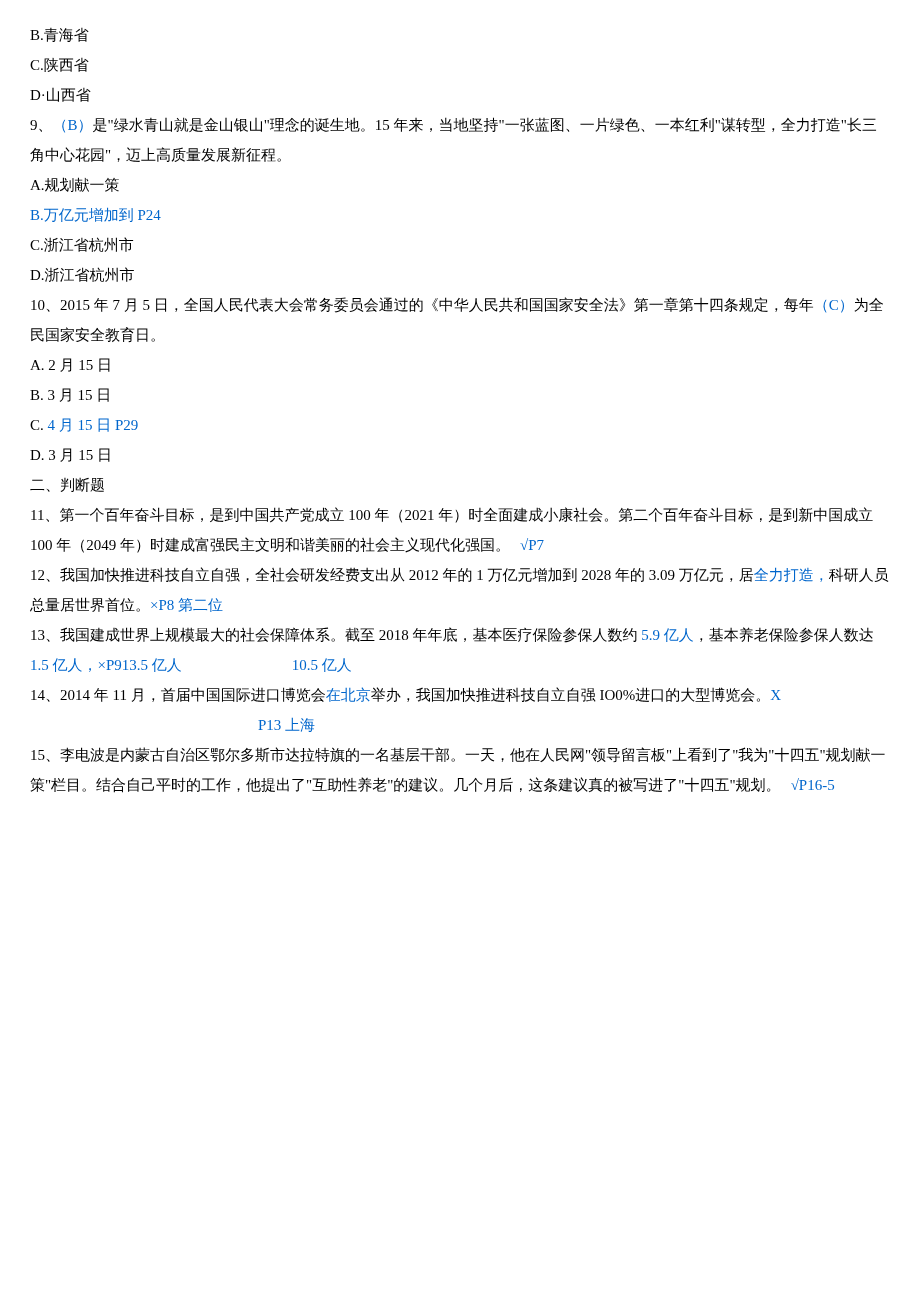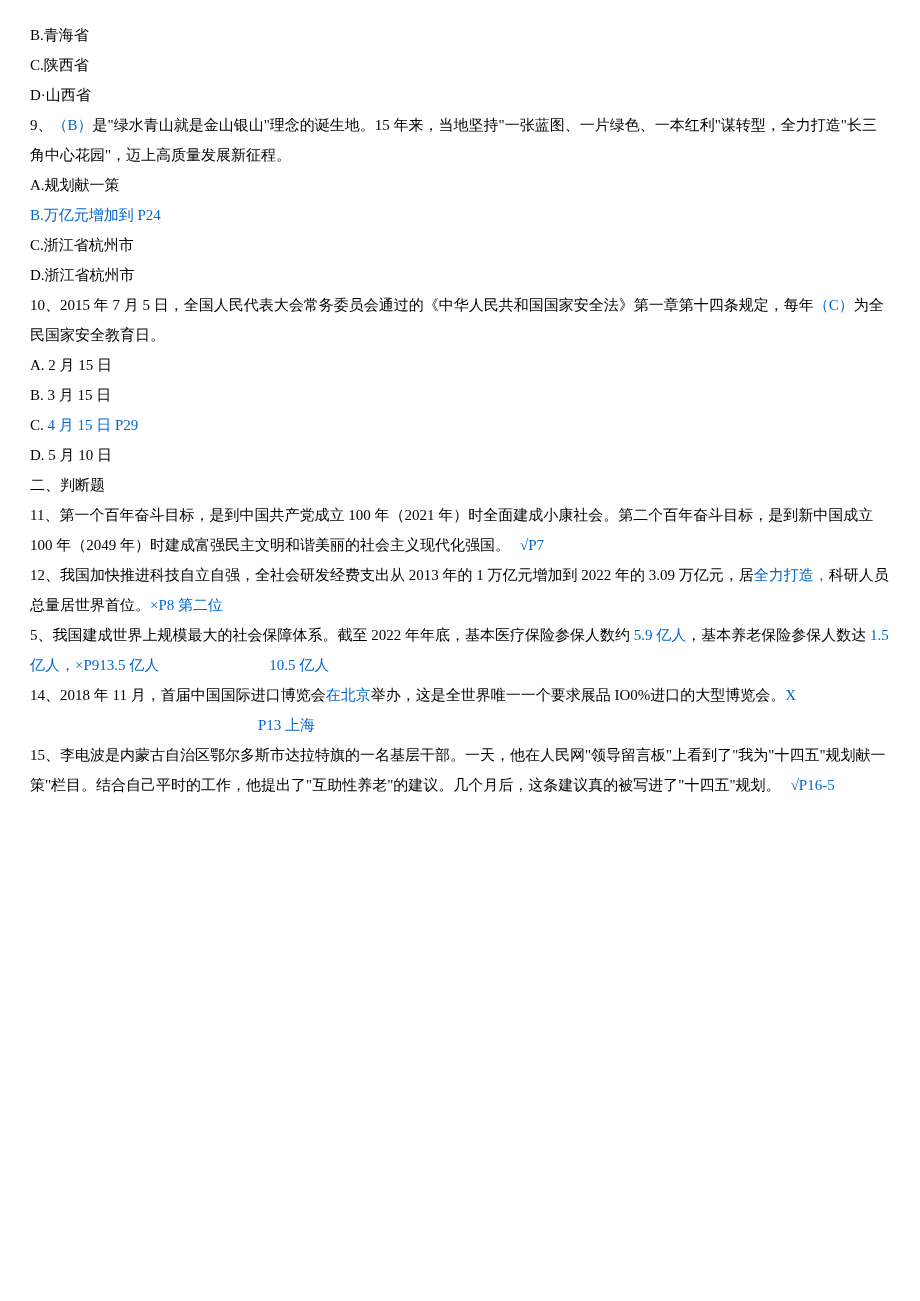--- a/index.html
+++ b/index.html
@@ -49,38 +49,38 @@
 <div class="line blue"><span>B.万亿元增加到 P24</span></div>
 <div class="line"><span>C.浙江省杭州市</span></div>
 <div class="line"><span>D.浙江省杭州市</span></div>
 
 <div class="line">
   <span>10、2015 年 7 月 5 日，全国人民代表大会常务委员会通过的《中华人民共和国国家安全法》第一章第十四条规定，每年</span><span class="blue">（C）</span><span>为全民国家安全教育日。</span>
 </div>
 <div class="line"><span>A.   2 月 15 日</span></div>
 <div class="line"><span>B.   3 月 15 日</span></div>
 <div class="line"><span>C.   </span><span class="blue">4 月 15 日 P29</span></div>
-<div class="line"><span>D.   5 月 10 日</span></div>
+<div class="line"><span>D.   3 月 15 日</span></div>
 
 <div class="line"><span>二、判断题</span></div>
 
 <div class="line">
   <span>11、第一个百年奋斗目标，是到中国共产党成立 100 年（2021 年）时全面建成小康社会。第二个百年奋斗目标，是到新中国成立 100 年（2049 年）时建成富强民主文明和谐美丽的社会主义现代化强国。</span><span class="tab-gap-sm"></span><span class="blue">√P7</span>
 </div>
 
 <div class="line">
-  <span>12、我国加快推进科技自立自强，全社会研发经费支出从 2013 年的 1 万亿元增加到 2022 年的 3.09 万亿元，居</span><span class="blue">全力打造，</span><span>科研人员总量居世界首位。</span><span class="blue">×P8 第二位</span>
+  <span>12、我国加快推进科技自立自强，全社会研发经费支出从 2012 年的 1 万亿元增加到 2028 年的 3.09 万亿元，居</span><span class="blue">全力打造，</span><span>科研人员总量居世界首位。</span><span class="blue">×P8 第二位</span>
 </div>
 
 <div class="line">
-  <span>5、我国建成世界上规模最大的社会保障体系。截至 2022 年年底，基本医疗保险参保人数约 </span><span class="blue">5.9 亿人</span><span>，基本养老保险参保人数达 </span><span class="blue">1.5 亿人，</span><span class="blue">×P913.5 亿人</span><span class="tab-gap"></span><span class="blue">10.5 亿人</span>
+  <span>13、我国建成世界上规模最大的社会保障体系。截至 2018 年年底，基本医疗保险参保人数约 </span><span class="blue">5.9 亿人</span><span>，基本养老保险参保人数达 </span><span class="blue">1.5 亿人，</span><span class="blue">×P913.5 亿人</span><span class="tab-gap"></span><span class="blue">10.5 亿人</span>
 </div>
 
 <div class="line">
-  <span>14、2018 年 11 月，首届中国国际进口博览会</span><span class="blue">在北京</span><span>举办，这是全世界唯一一个要求展品 IO0%进口的大型博览会。</span><span class="blue">X</span>
+  <span>14、2014 年 11 月，首届中国国际进口博览会</span><span class="blue">在北京</span><span>举办，我国加快推进科技自立自强 IO0%进口的大型博览会。</span><span class="blue">X</span>
 </div>
 <div class="line">
   <span class="indent-gap"></span><span class="blue">P13 上海</span>
 </div>
 
 <div class="line">
   <span>15、李电波是内蒙古自治区鄂尔多斯市达拉特旗的一名基层干部。一天，他在人民网"领导留言板"上看到了"我为"十四五"规划献一策"栏目。结合自己平时的工作，他提出了"互助性养老"的建议。几个月后，这条建议真的被写进了"十四五"规划。</span><span class="tab-gap-sm"></span><span class="blue">√P16-5</span>
 </div>
 
 </body></html>

